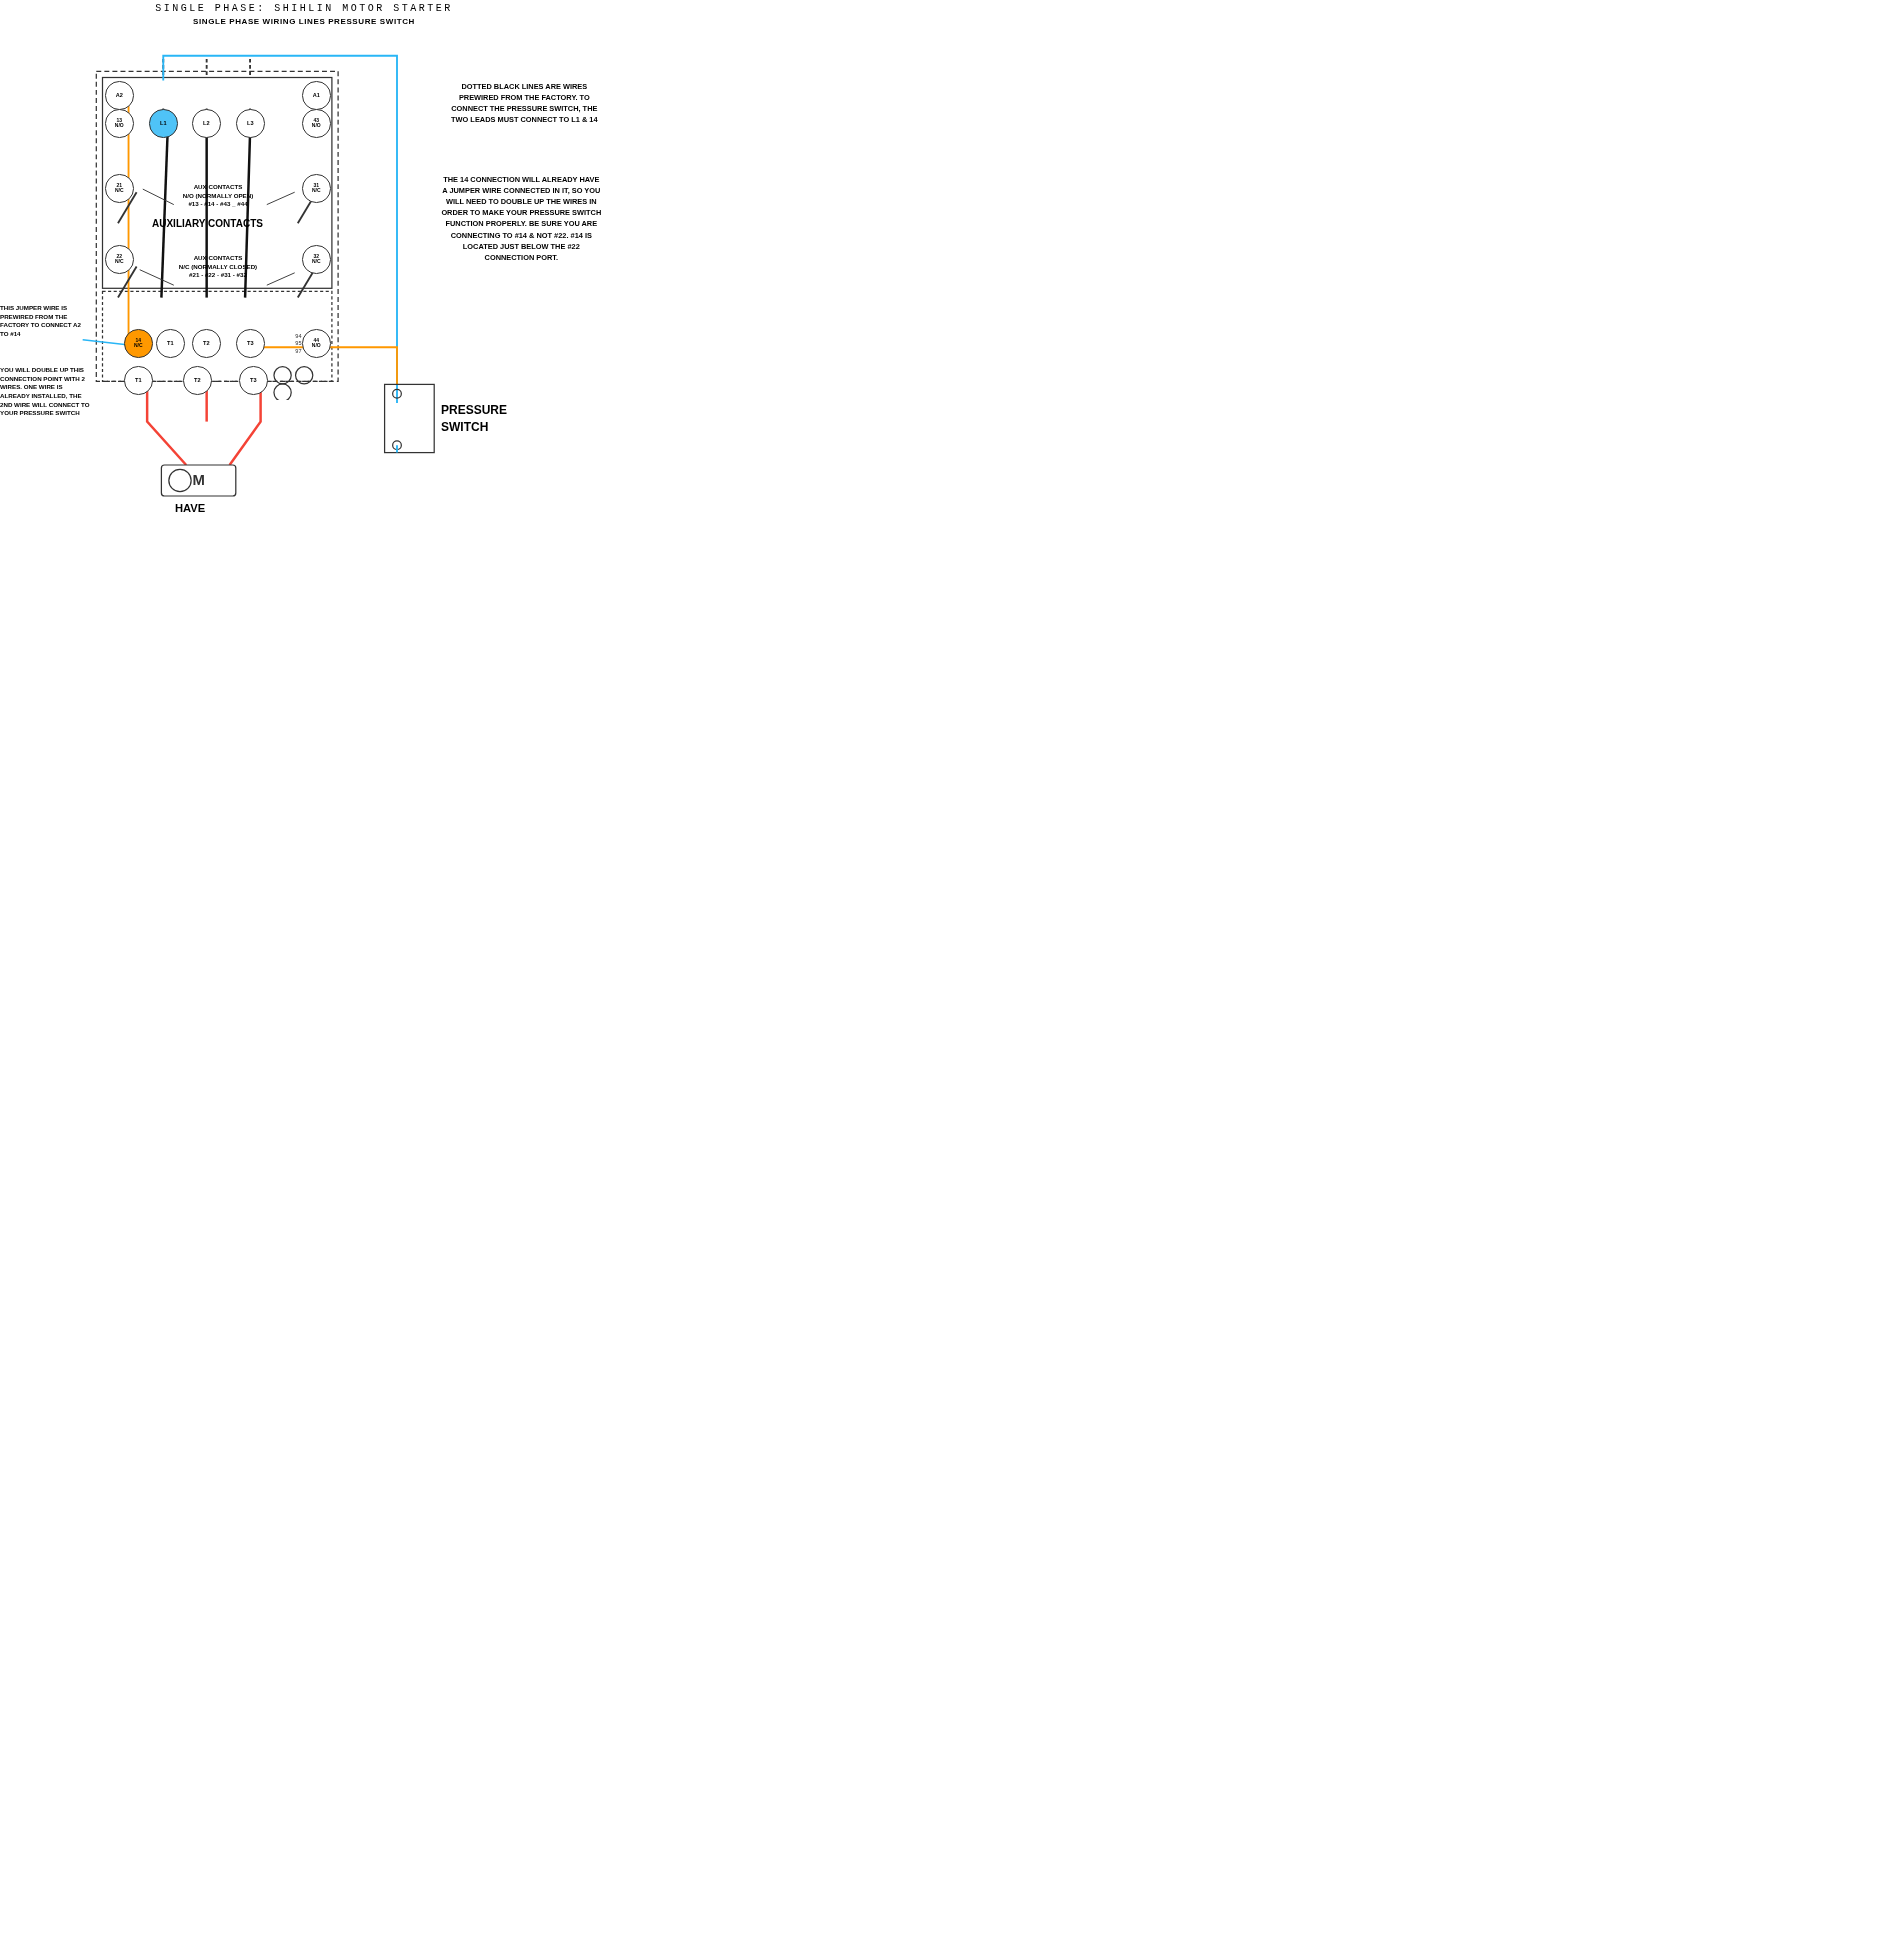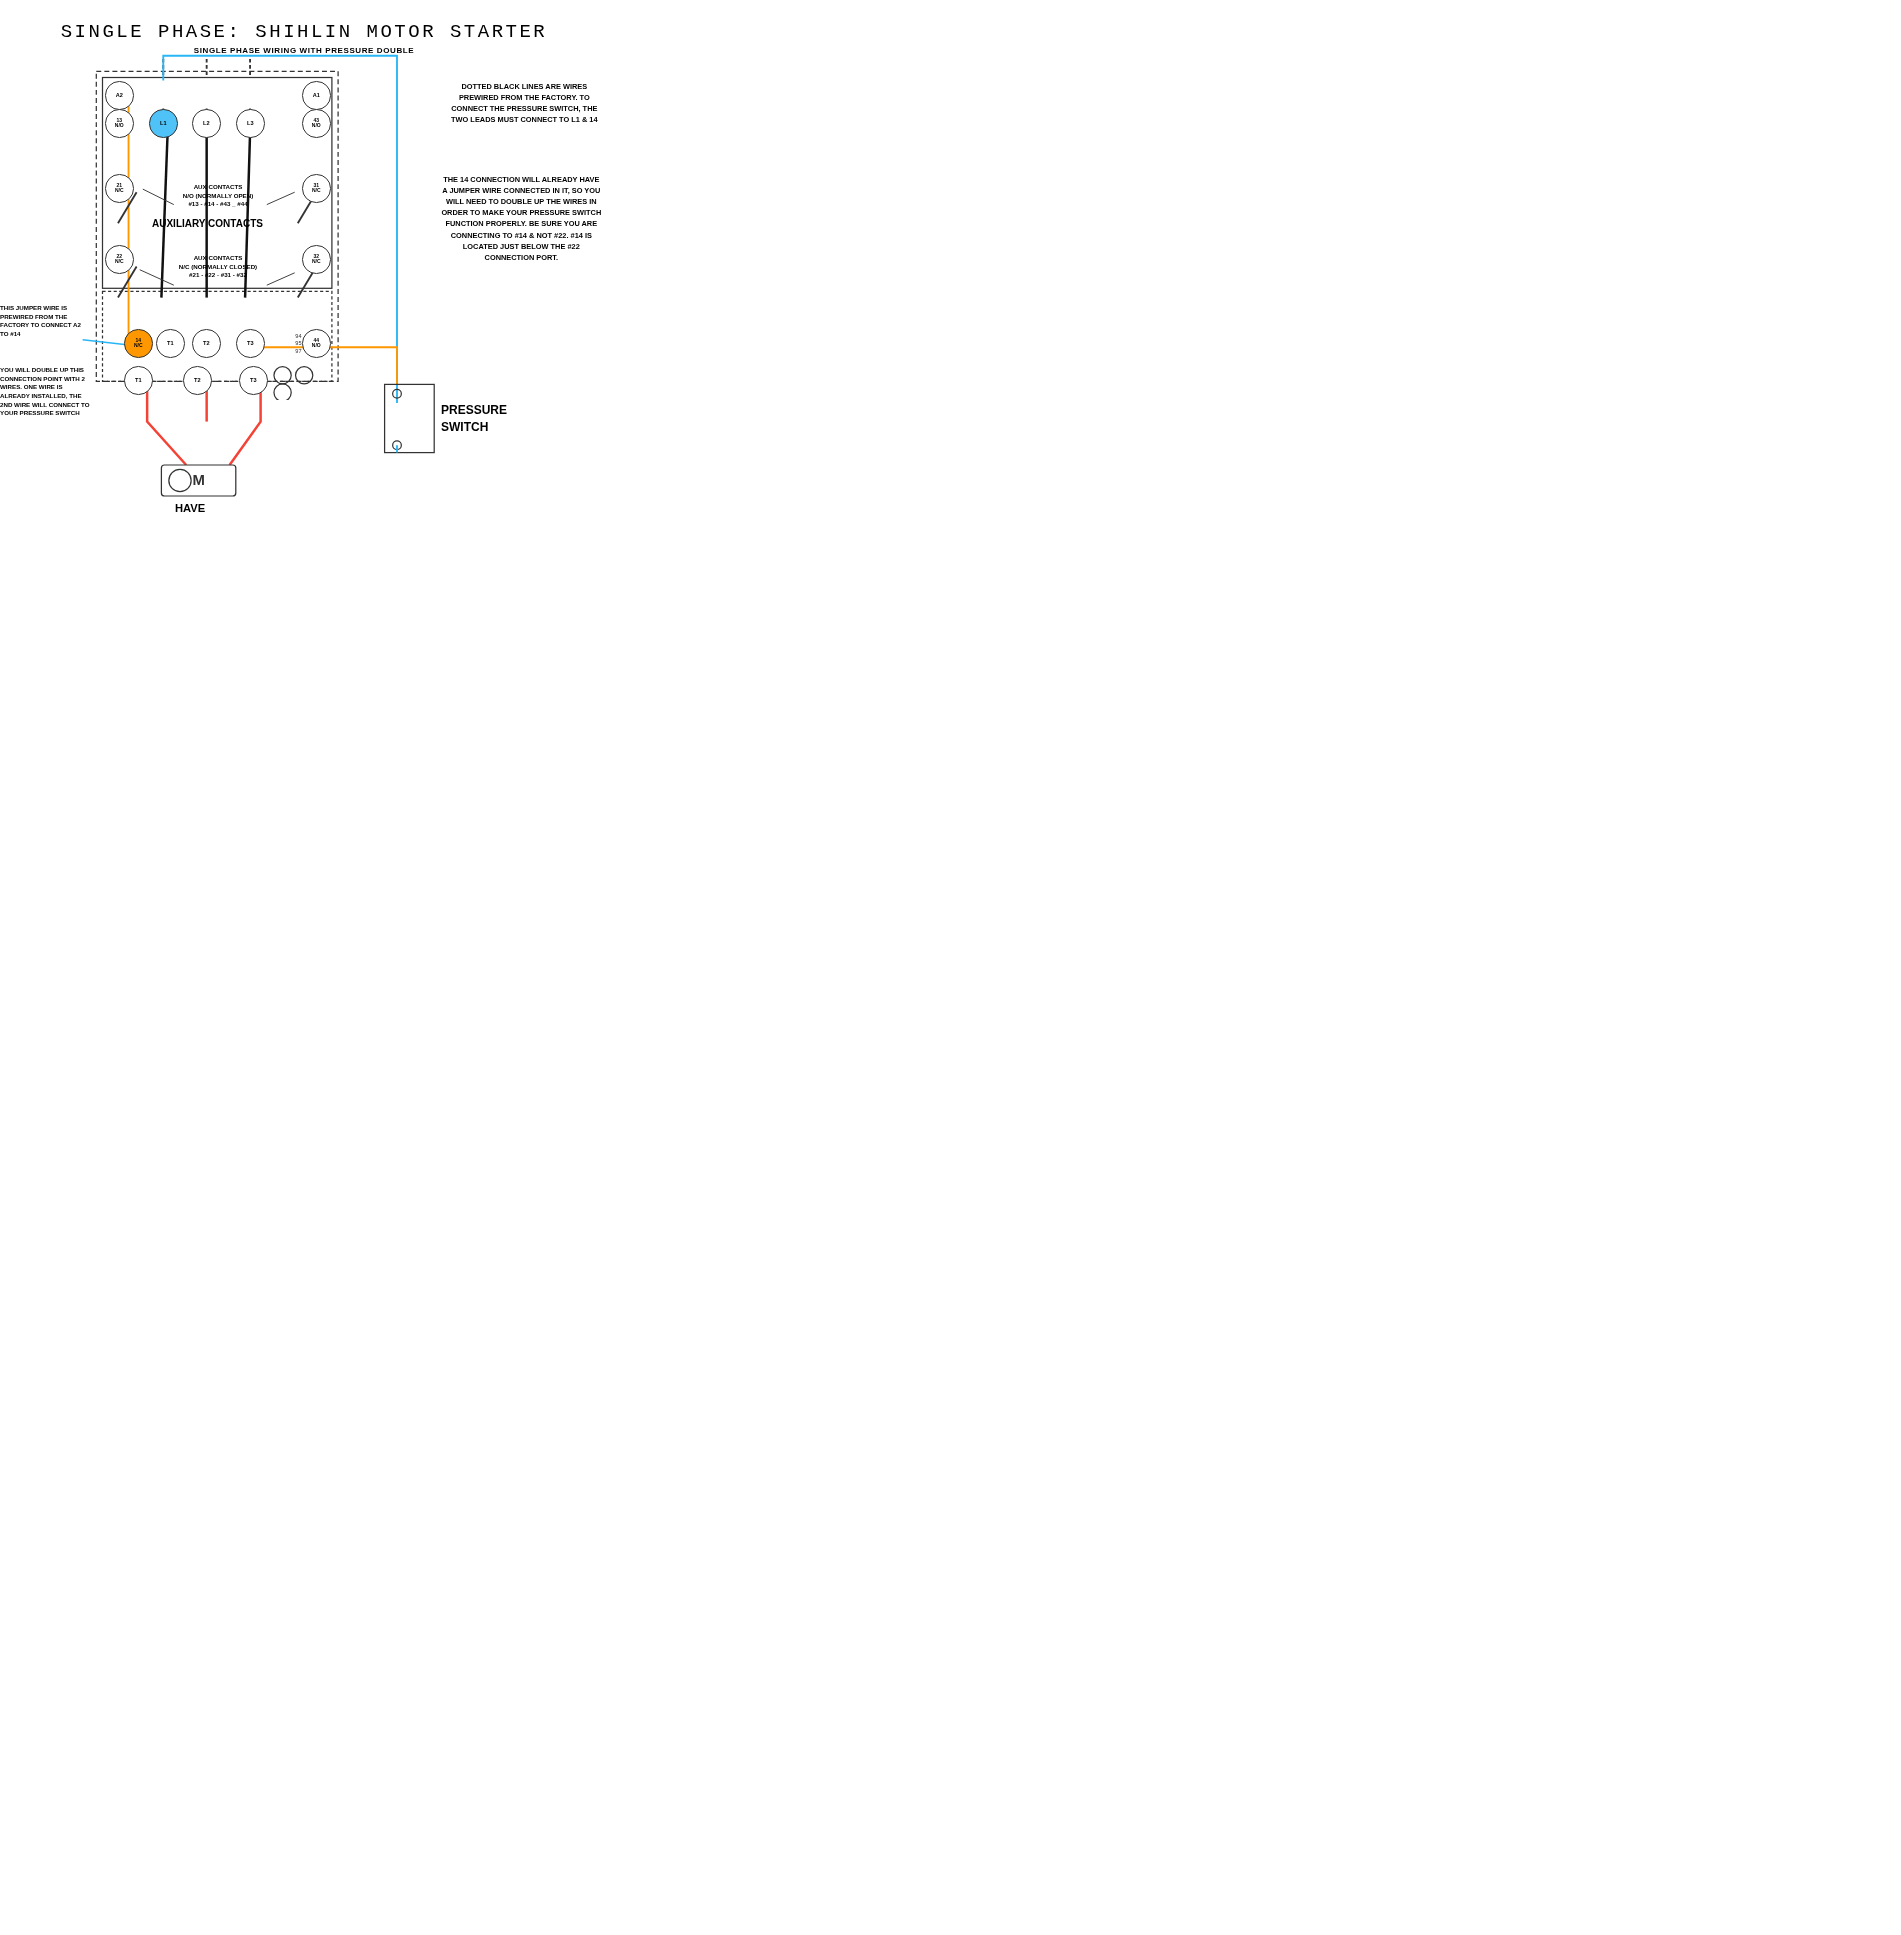--- a/index.html
+++ b/index.html
@@ -11,24 +11,24 @@
       position: relative;
       overflow: hidden;
     }
     .page {
       position: relative;
       width: 608px;
       height: 620px;
     }
     .title-main {
       text-align: center;
-      font-size: 19px;
+      font-size: 10px;
       font-weight: normal;
       letter-spacing: 2.5px;
-      padding-top: 21px;
+      padding-top: 3px;
       font-family: 'Courier New', monospace;
     }
     .title-sub {
       text-align: center;
       font-size: 8px;
       font-weight: bold;
       letter-spacing: 0.6px;
       margin-top: 2.5px;
     }
 
@@ -97,21 +97,21 @@
       font-family: Arial, sans-serif;
       line-height: 1.4;
     }
   </style>
 </head>
 <body>
 
 <div class="page">
 
   <div class="title-main">SINGLE PHASE:  SHIHLIN MOTOR STARTER</div>
-  <div class="title-sub">SINGLE PHASE WIRING WITH PRESSURE DOUBLE</div>
+  <div class="title-sub">SINGLE PHASE WIRING LINES PRESSURE SWITCH</div>
 
   <svg class="svg-overlay" xmlns="http://www.w3.org/2000/svg" viewBox="0 0 980 1000" width="608" height="620">
 
     <rect x="155" y="115" width="390" height="500" fill="none" stroke="#333" stroke-width="2" stroke-dasharray="8,5"></rect>
 
     <rect x="165" y="125" width="370" height="340" fill="none" stroke="#333" stroke-width="2"></rect>
 
     <rect x="165" y="470" width="370" height="145" fill="none" stroke="#333" stroke-width="2" stroke-dasharray="5,4"></rect>
 
     <line x1="263" y1="95" x2="263" y2="125" stroke="#333" stroke-width="3" stroke-dasharray="6,4"></line>

